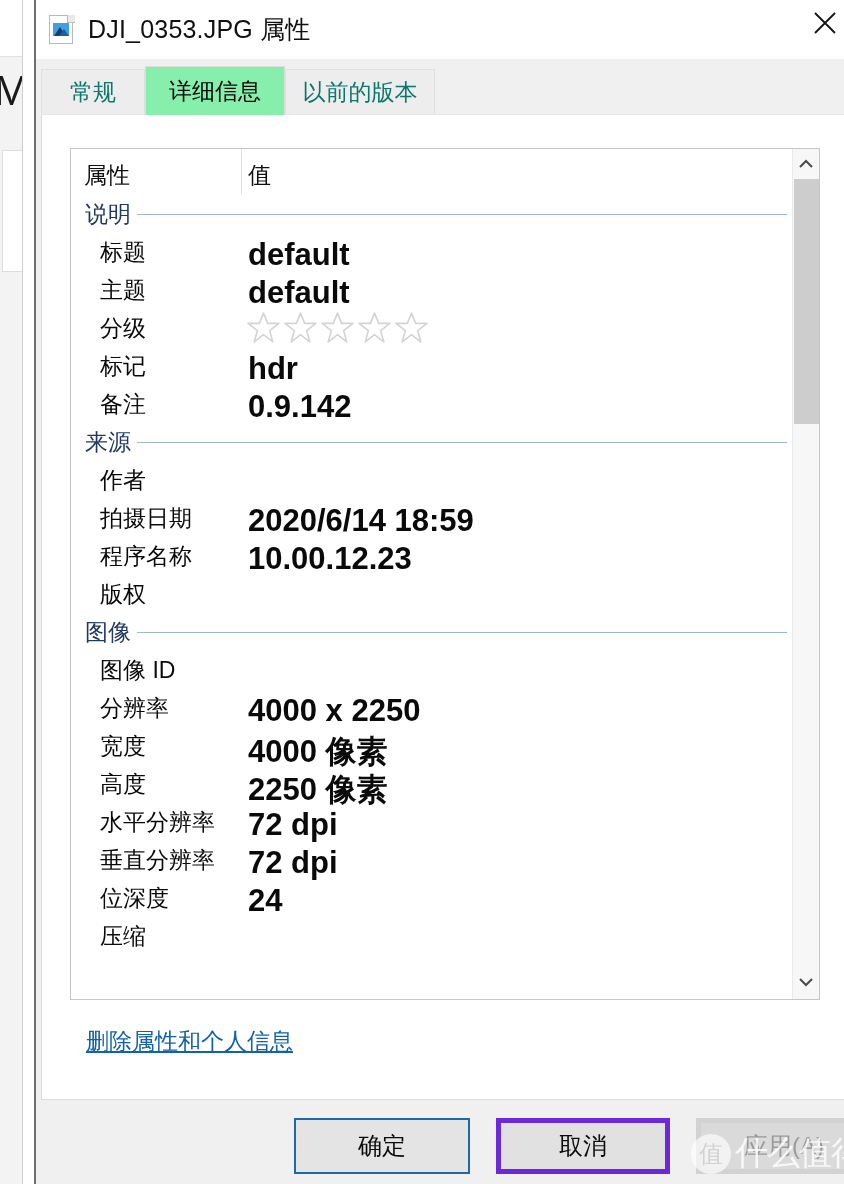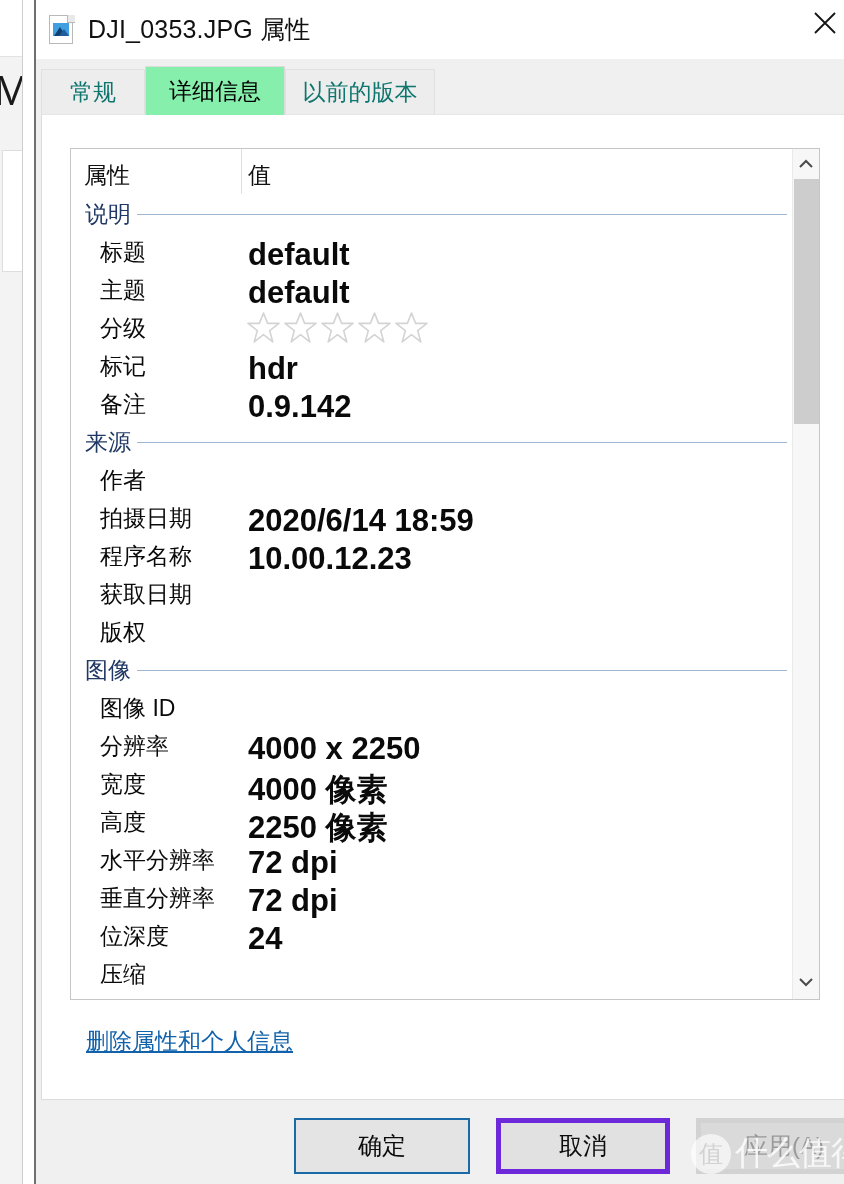--- a/index.html
+++ b/index.html
@@ -492,24 +492,20 @@
         </div>
         <div class="prop-row">
           <span class="pname">拍摄日期</span>
           <span class="pval">2020/6/14 18:59</span>
         </div>
         <div class="prop-row">
           <span class="pname">程序名称</span>
           <span class="pval">10.00.12.23</span>
         </div>
         <div class="prop-row">
-          <span class="pname">获取日期</span>
-          <span class="pval"></span>
-        </div>
-        <div class="prop-row">
           <span class="pname">版权</span>
           <span class="pval"></span>
         </div>
 
         <div class="sec-header">
           <span class="sec-label">图像</span>
           <span class="sec-rule"></span>
         </div>
 
         <div class="prop-row">

